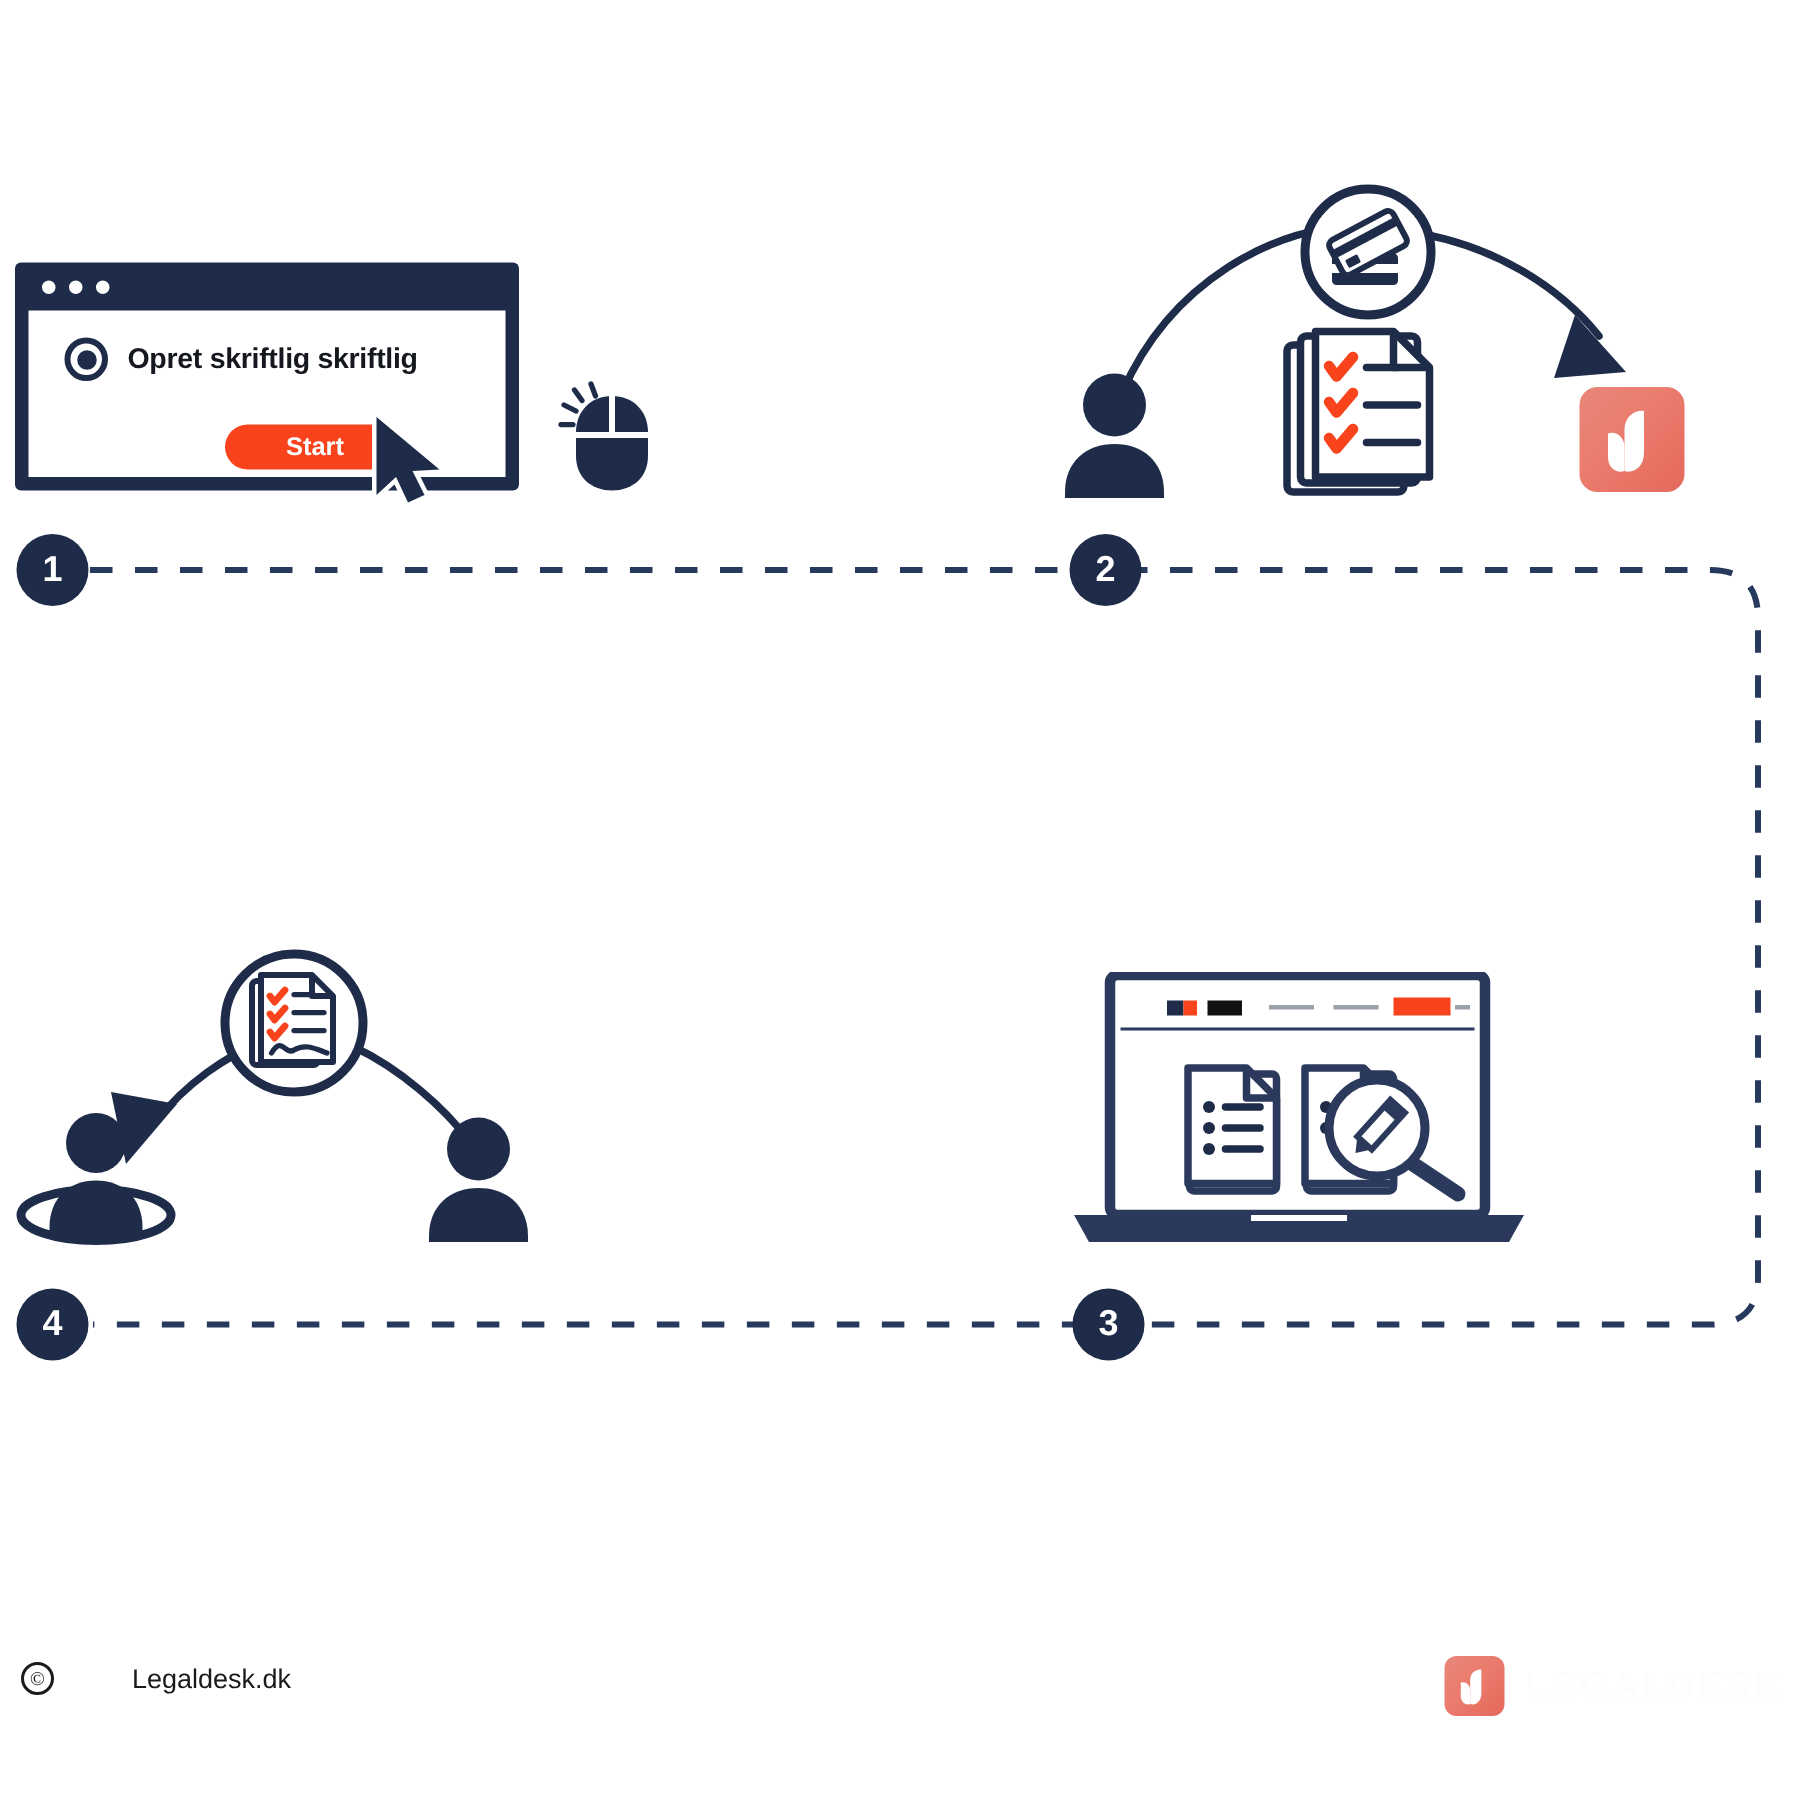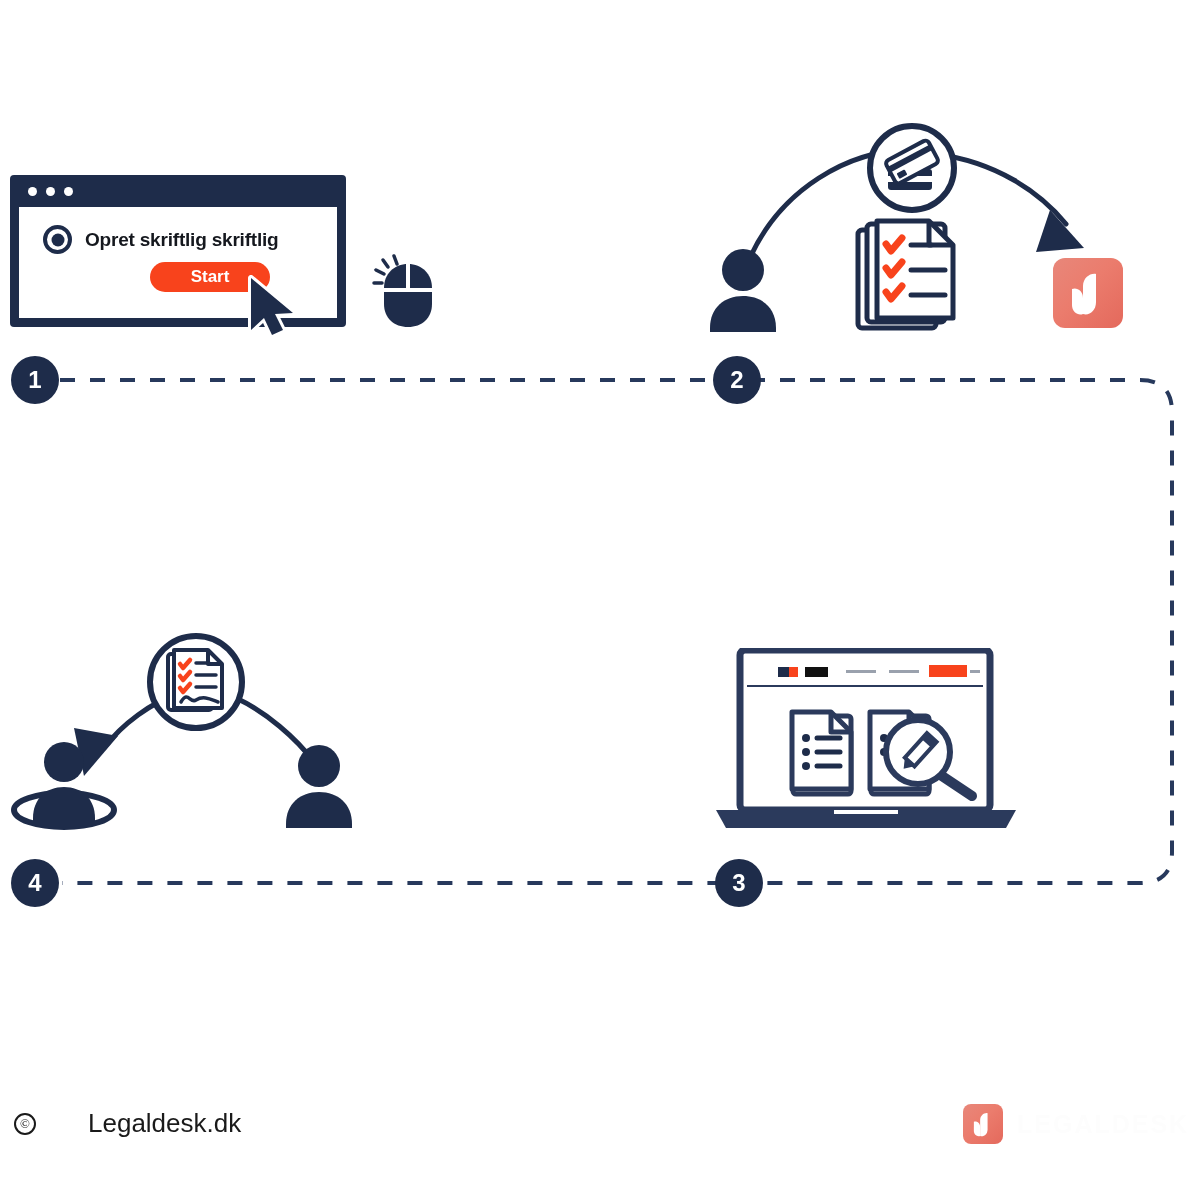--- a/index.html
+++ b/index.html
@@ -98,21 +98,21 @@
   }
   #radio-label {
     font-size: 19px;
     font-weight: bold;
     color: #15181e;
     white-space: nowrap;
     letter-spacing: -0.2px;
   }
   #start-button {
     position: absolute;
-    left: 131px; top: 55px;
+    left: 131px; top: 76px;
     width: 120px; height: 30px;
     background: #f8431c;
     border-radius: 15px;
     color: #ffffff;
     font-size: 17px;
     font-weight: bold;
     display: flex;
     align-items: center;
     justify-content: center;
     border: none;
@@ -163,21 +163,21 @@
     border-radius: 50%;
     box-sizing: border-box;
     display: flex;
     align-items: center;
     justify-content: center;
     font-size: 13px;
     color: #1a1a1a;
     font-family: "Liberation Serif", serif;
   }
   #site-name {
-    font-size: 26px;
+    font-size: 18px;
     color: #1a1a1a;
   }
   #footer-right {
     left: 963px; top: 1104px;
     display: flex;
     align-items: center;
     gap: 14px;
   }
   #footer-logo-mark {
     position: relative;

